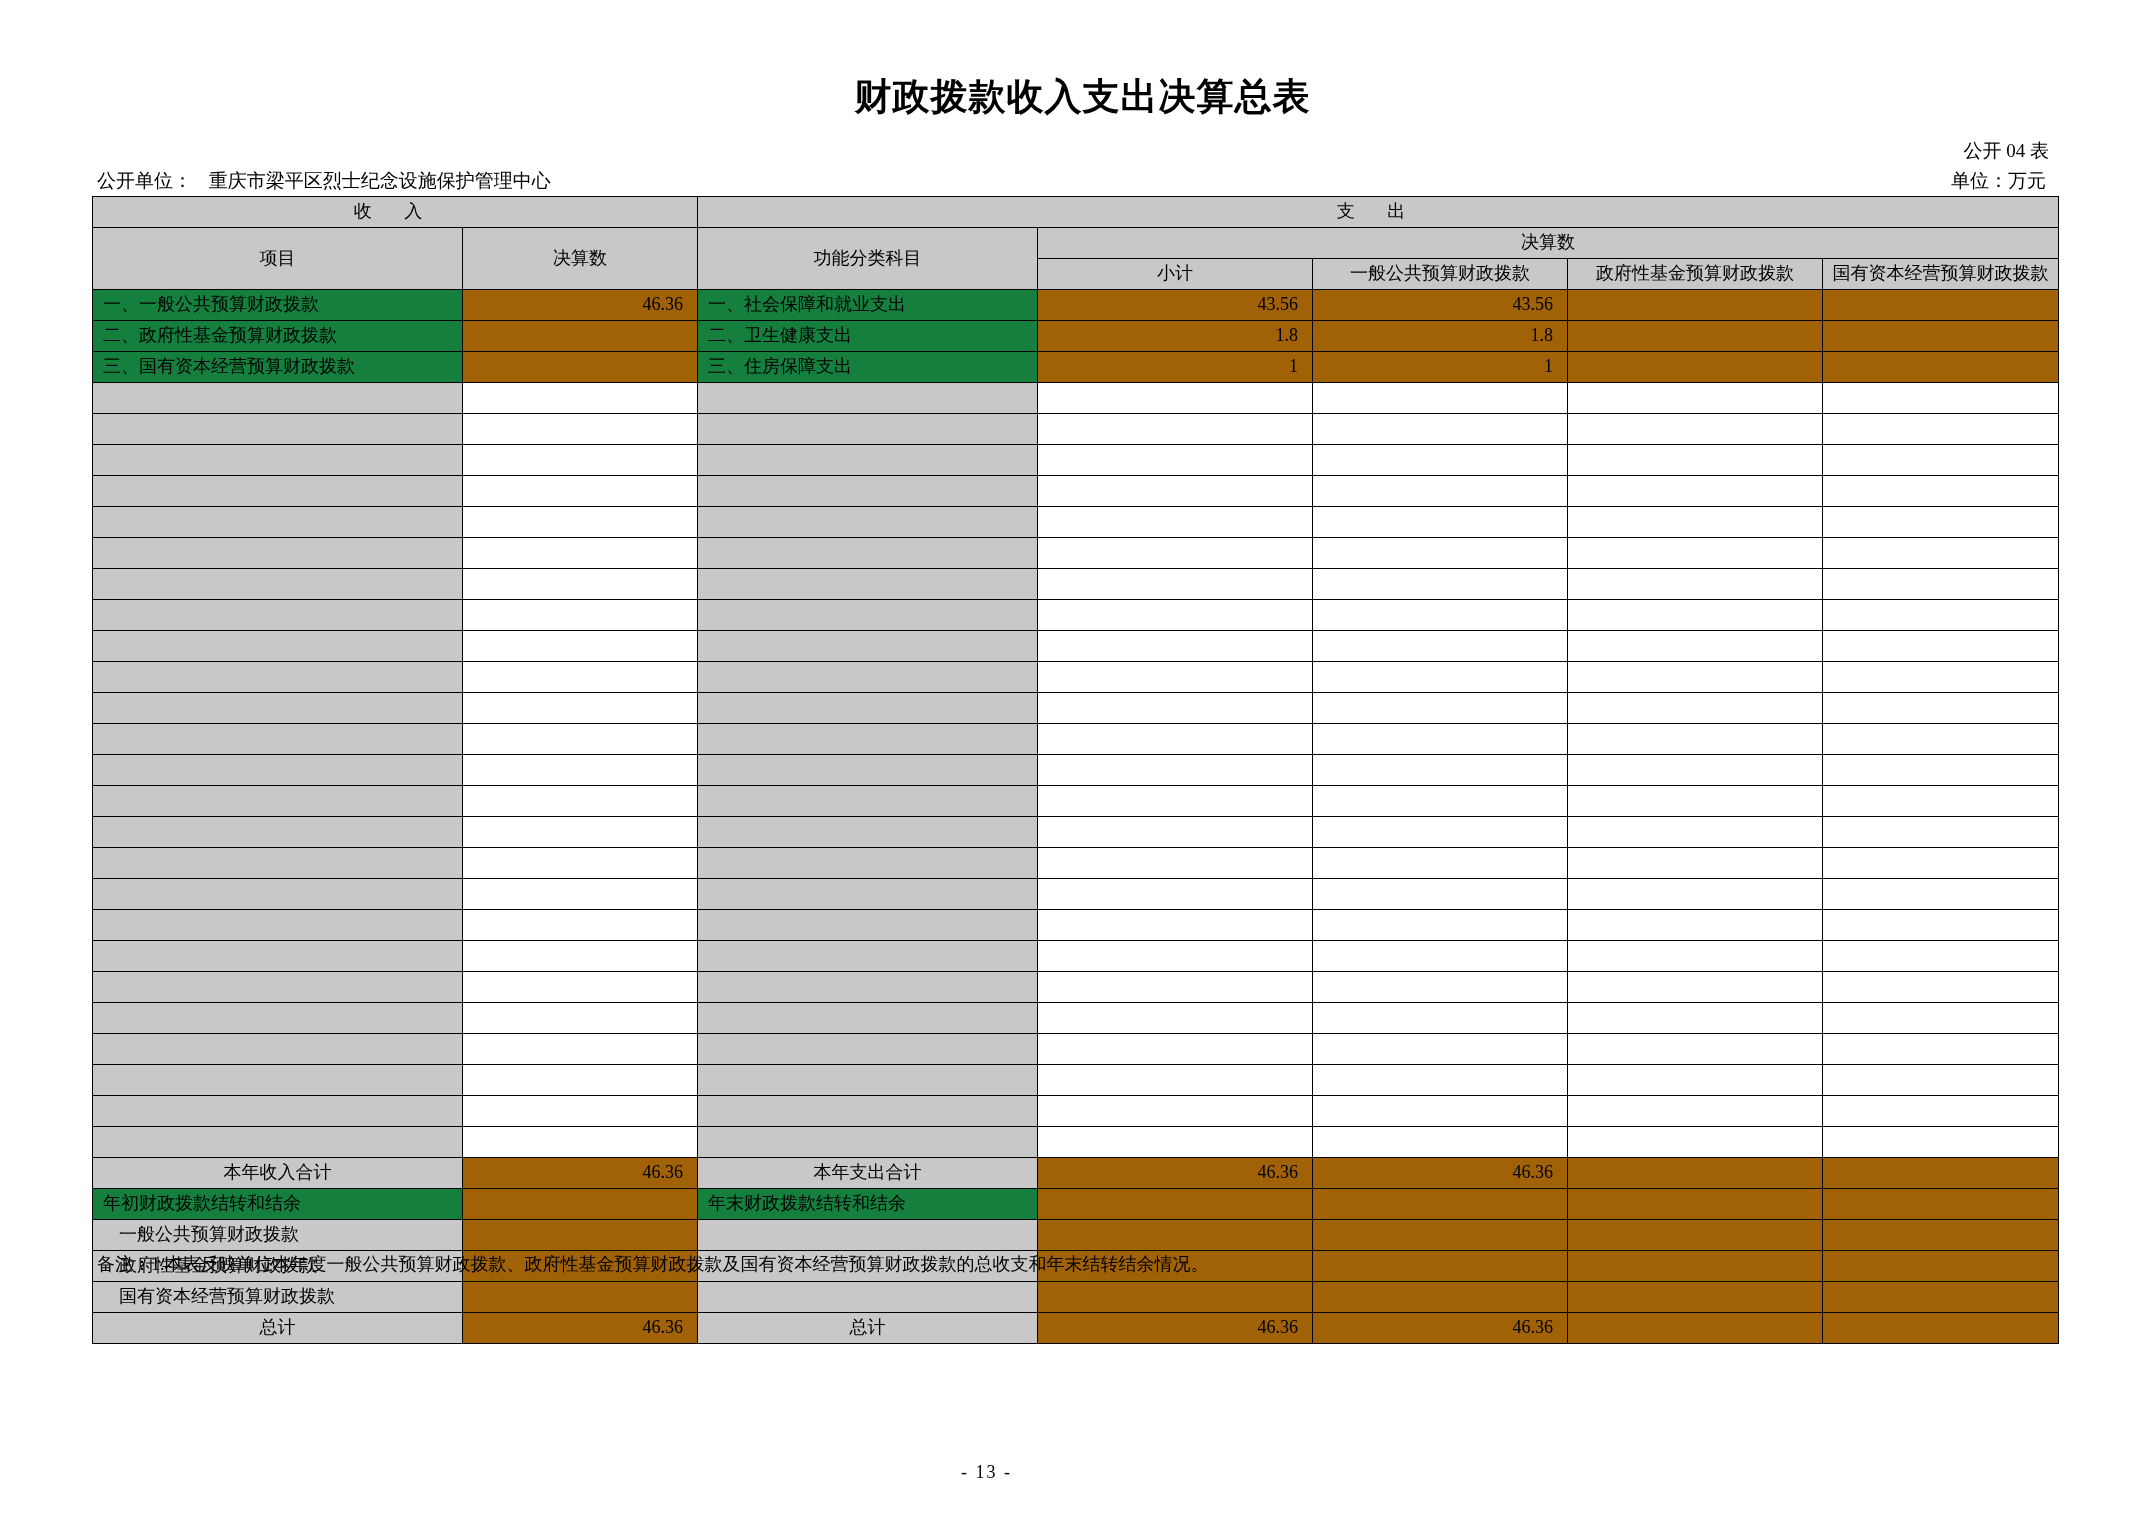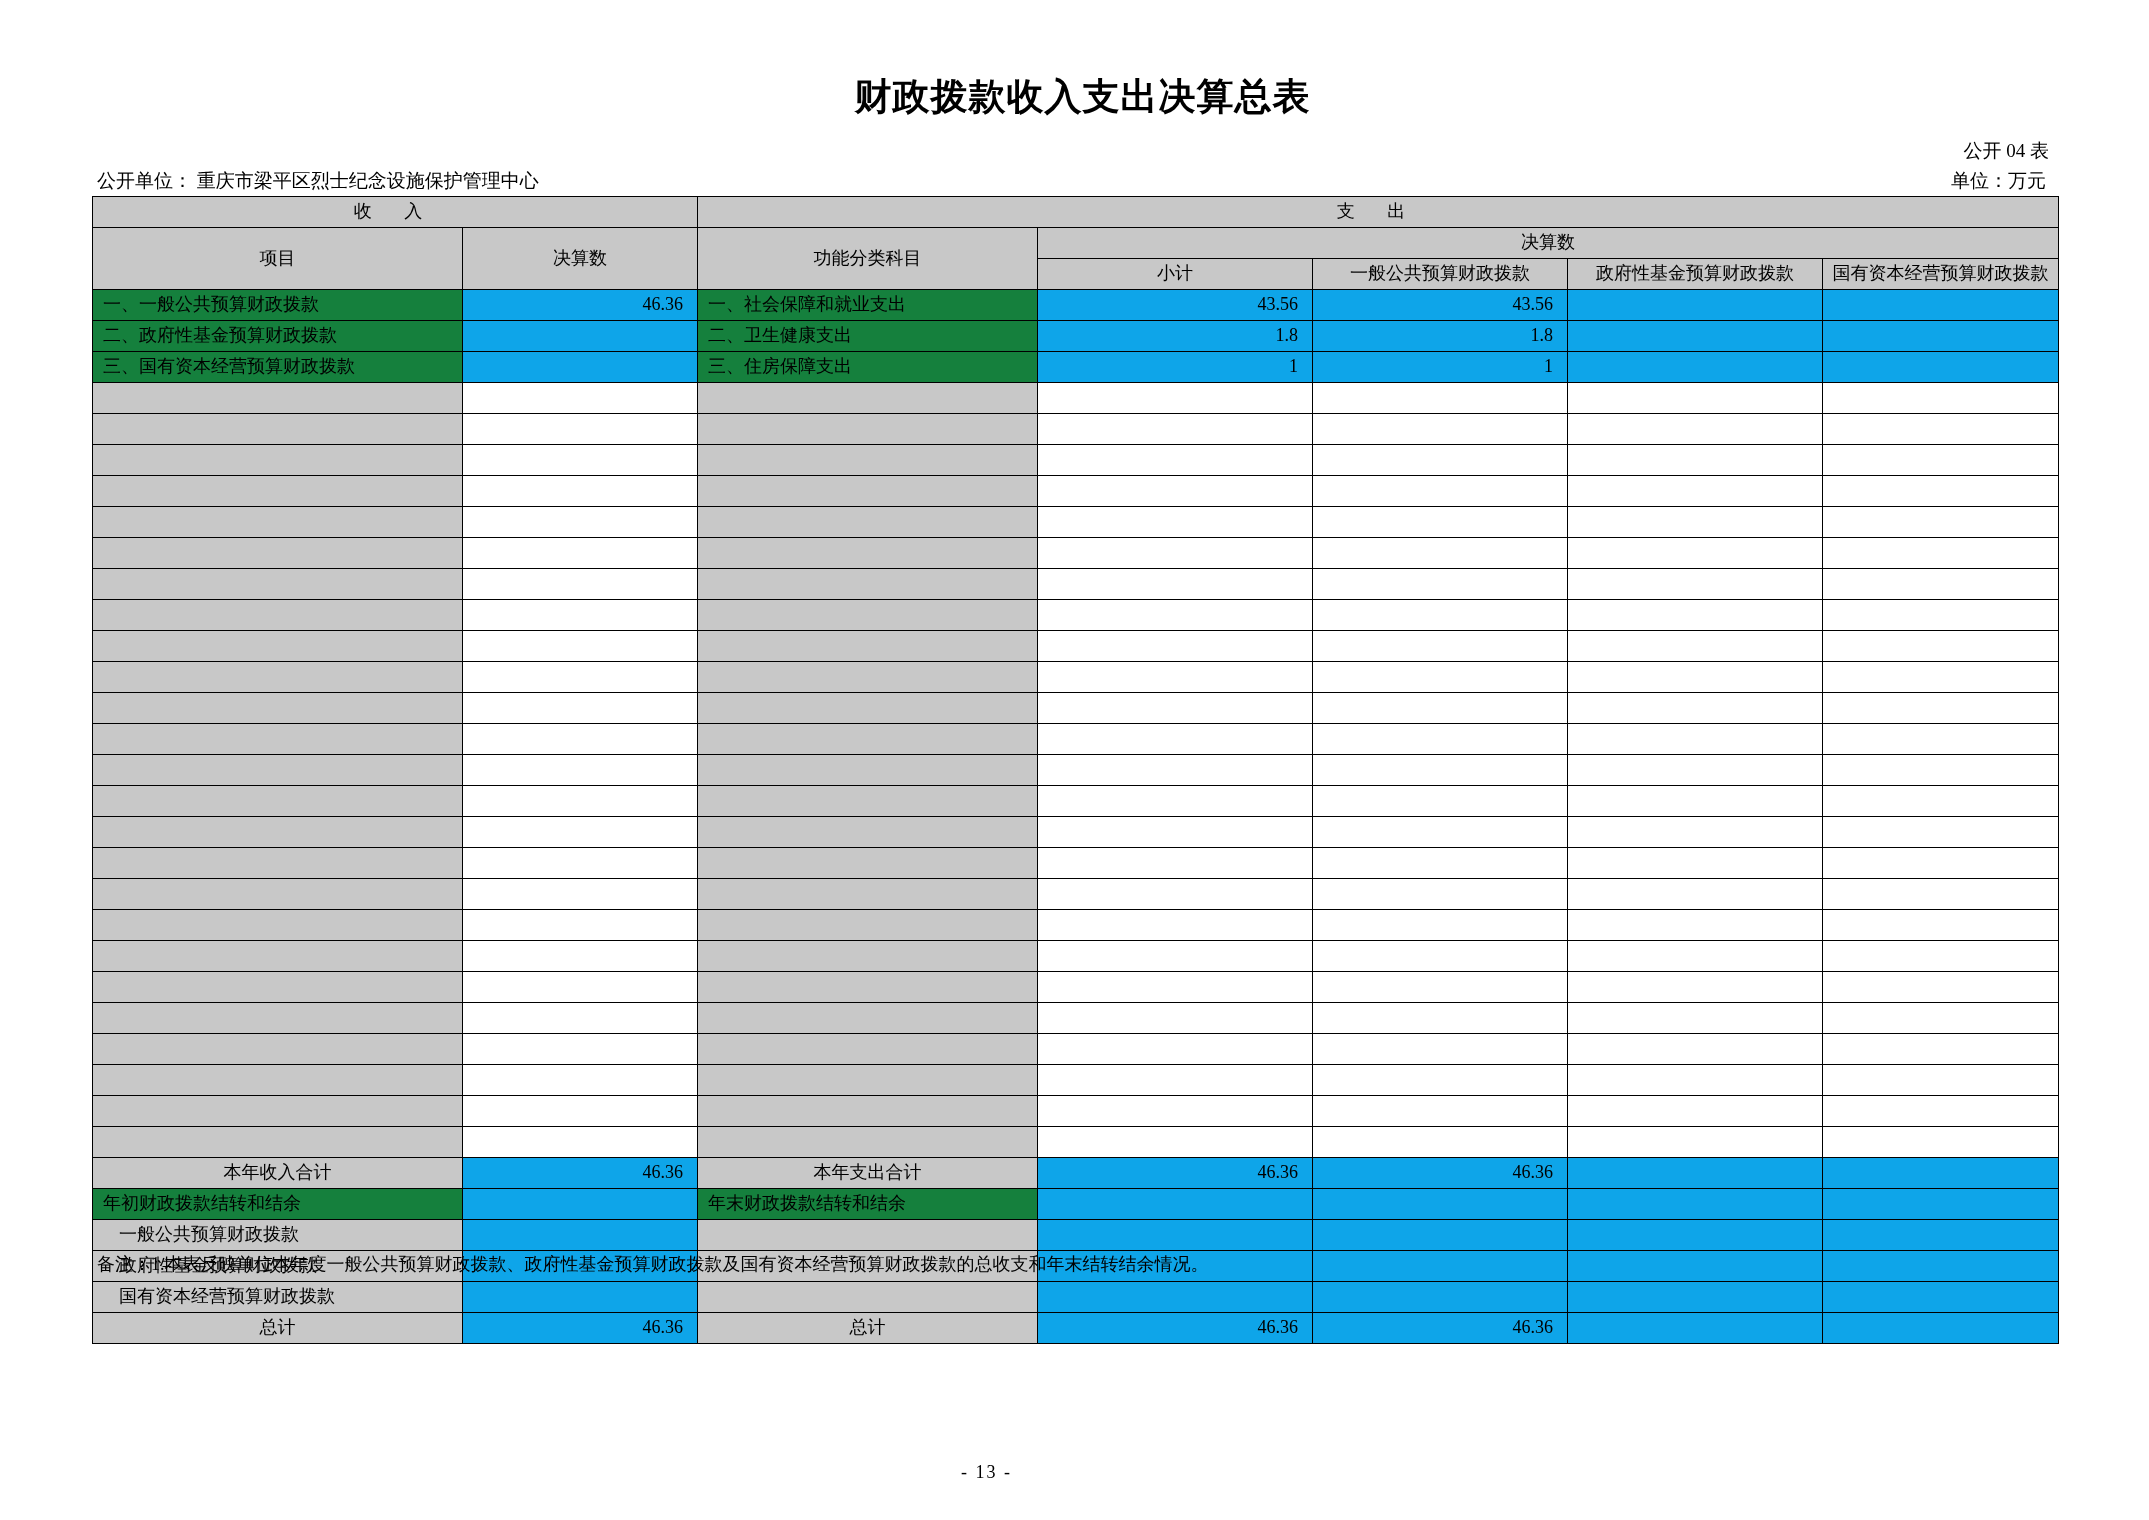--- a/index.html
+++ b/index.html
@@ -39,21 +39,21 @@
     font-size: 19px;
     font-family: "Liberation Serif", serif;
   }
   .unit-line {
     position: absolute;
     left: 97px;
     top: 168px;
     font-size: 19px;
   }
   .unit-line .label { margin-right: 0; }
-  .unit-line .value { }
+  .unit-line .value { margin-left: 12px; }
   .currency-unit {
     position: absolute;
     right: 103px;
     top: 168px;
     font-size: 19px;
   }
   table.main {
     position: absolute;
     left: 92px;
     top: 196px;
@@ -88,21 +88,21 @@
     white-space: nowrap;
   }
   .ctr {
     background: #c8c8c8;
     text-align: center;
     font-weight: bold;
   }
   .num {
     text-align: right;
     padding-right: 14px !important;
-    background: #0ea5e9;
+    background: #a16207;
     font-family: "Liberation Serif", serif;
   }
   .blank {
     background: #ffffff;
   }
   .empty-lbl {
     background: #c8c8c8;
   }
   .wide-hdr {
     letter-spacing: 14px;

